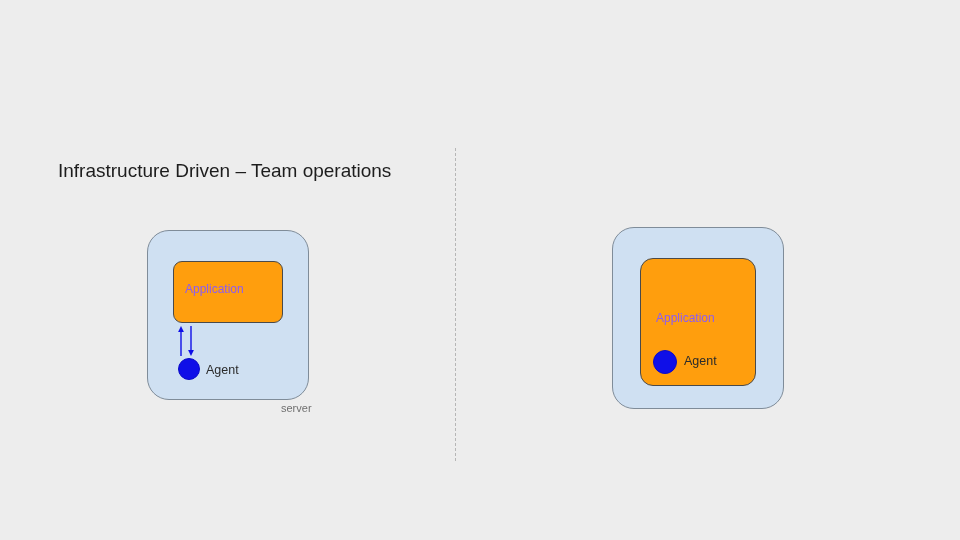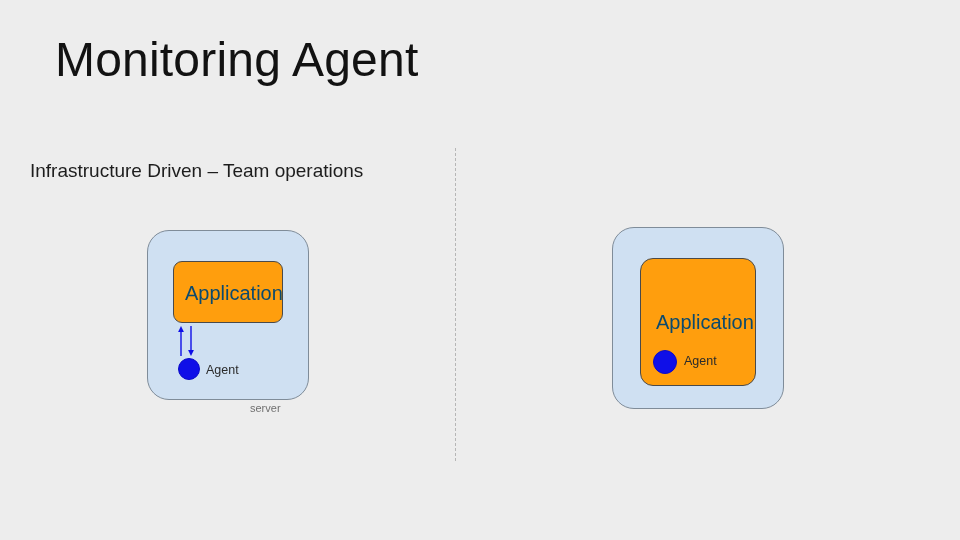--- a/index.html
+++ b/index.html
@@ -34,20 +34,21 @@
     white-space: nowrap;
   }
 
   
   .column-heading {
     position: absolute;
     font-size: 19px;
     font-weight: 400;
     color: #1d1d1d;
     white-space: nowrap;
+    margin-left: 28px;
   }
   #heading-left  { left: 30px;  top: 160px; }
   #heading-right { left: 481px; top: 160px; }
 
   
   #column-divider {
     position: absolute;
     left: 455px;
     top: 148px;
     width: 0;
@@ -66,22 +67,22 @@
 
   .app-box {
     position: absolute;
     background: #ff9e0d;
     border: 1.4px solid #4a4a4a;
     box-sizing: border-box;
   }
 
   .app-label {
     position: absolute;
-    font-size: 20px;
-    color: #0c4a6e;
+    font-size: 12px;
+    color: #8b5cf6;
     white-space: nowrap;
   }
 
   .agent-dot {
     position: absolute;
     border-radius: 50%;
     background: #0f0fe8;
     border: 1px solid #0b0bc8;
     box-sizing: border-box;
   }
@@ -91,20 +92,21 @@
     font-size: 12.5px;
     color: #2b2b2b;
     white-space: nowrap;
   }
 
   .server-caption {
     position: absolute;
     font-size: 11px;
     color: #707070;
     white-space: nowrap;
+    margin-left: 31px;
   }
 
   
   .arrow-svg {
     position: absolute;
     overflow: visible;
   }
 
   
   #server-box-left { left: 147px; top: 230px; width: 162px; height: 170px; }
@@ -120,21 +122,20 @@
   #app-box-right    { left: 640px; top: 258px; width: 116px; height: 128px; border-radius: 13px; }
   #app-label-right  { left: 656px; top: 311px; }
   #agent-dot-right  { left: 653px; top: 350px; width: 24px; height: 24px; }
   #agent-label-right{ left: 684px; top: 354px; }
 </style>
 </head>
 <body>
 
 <div id="slide">
 
-  <div id="page-title">Monitoring Agent</div>
 
   <div id="heading-left" class="column-heading">Infrastructure Driven – Team operations</div>
 
 
   <div id="column-divider"></div>
 
   <div id="server-box-left" class="server-box"></div>
 
   <div id="app-box-left" class="app-box"></div>
 

